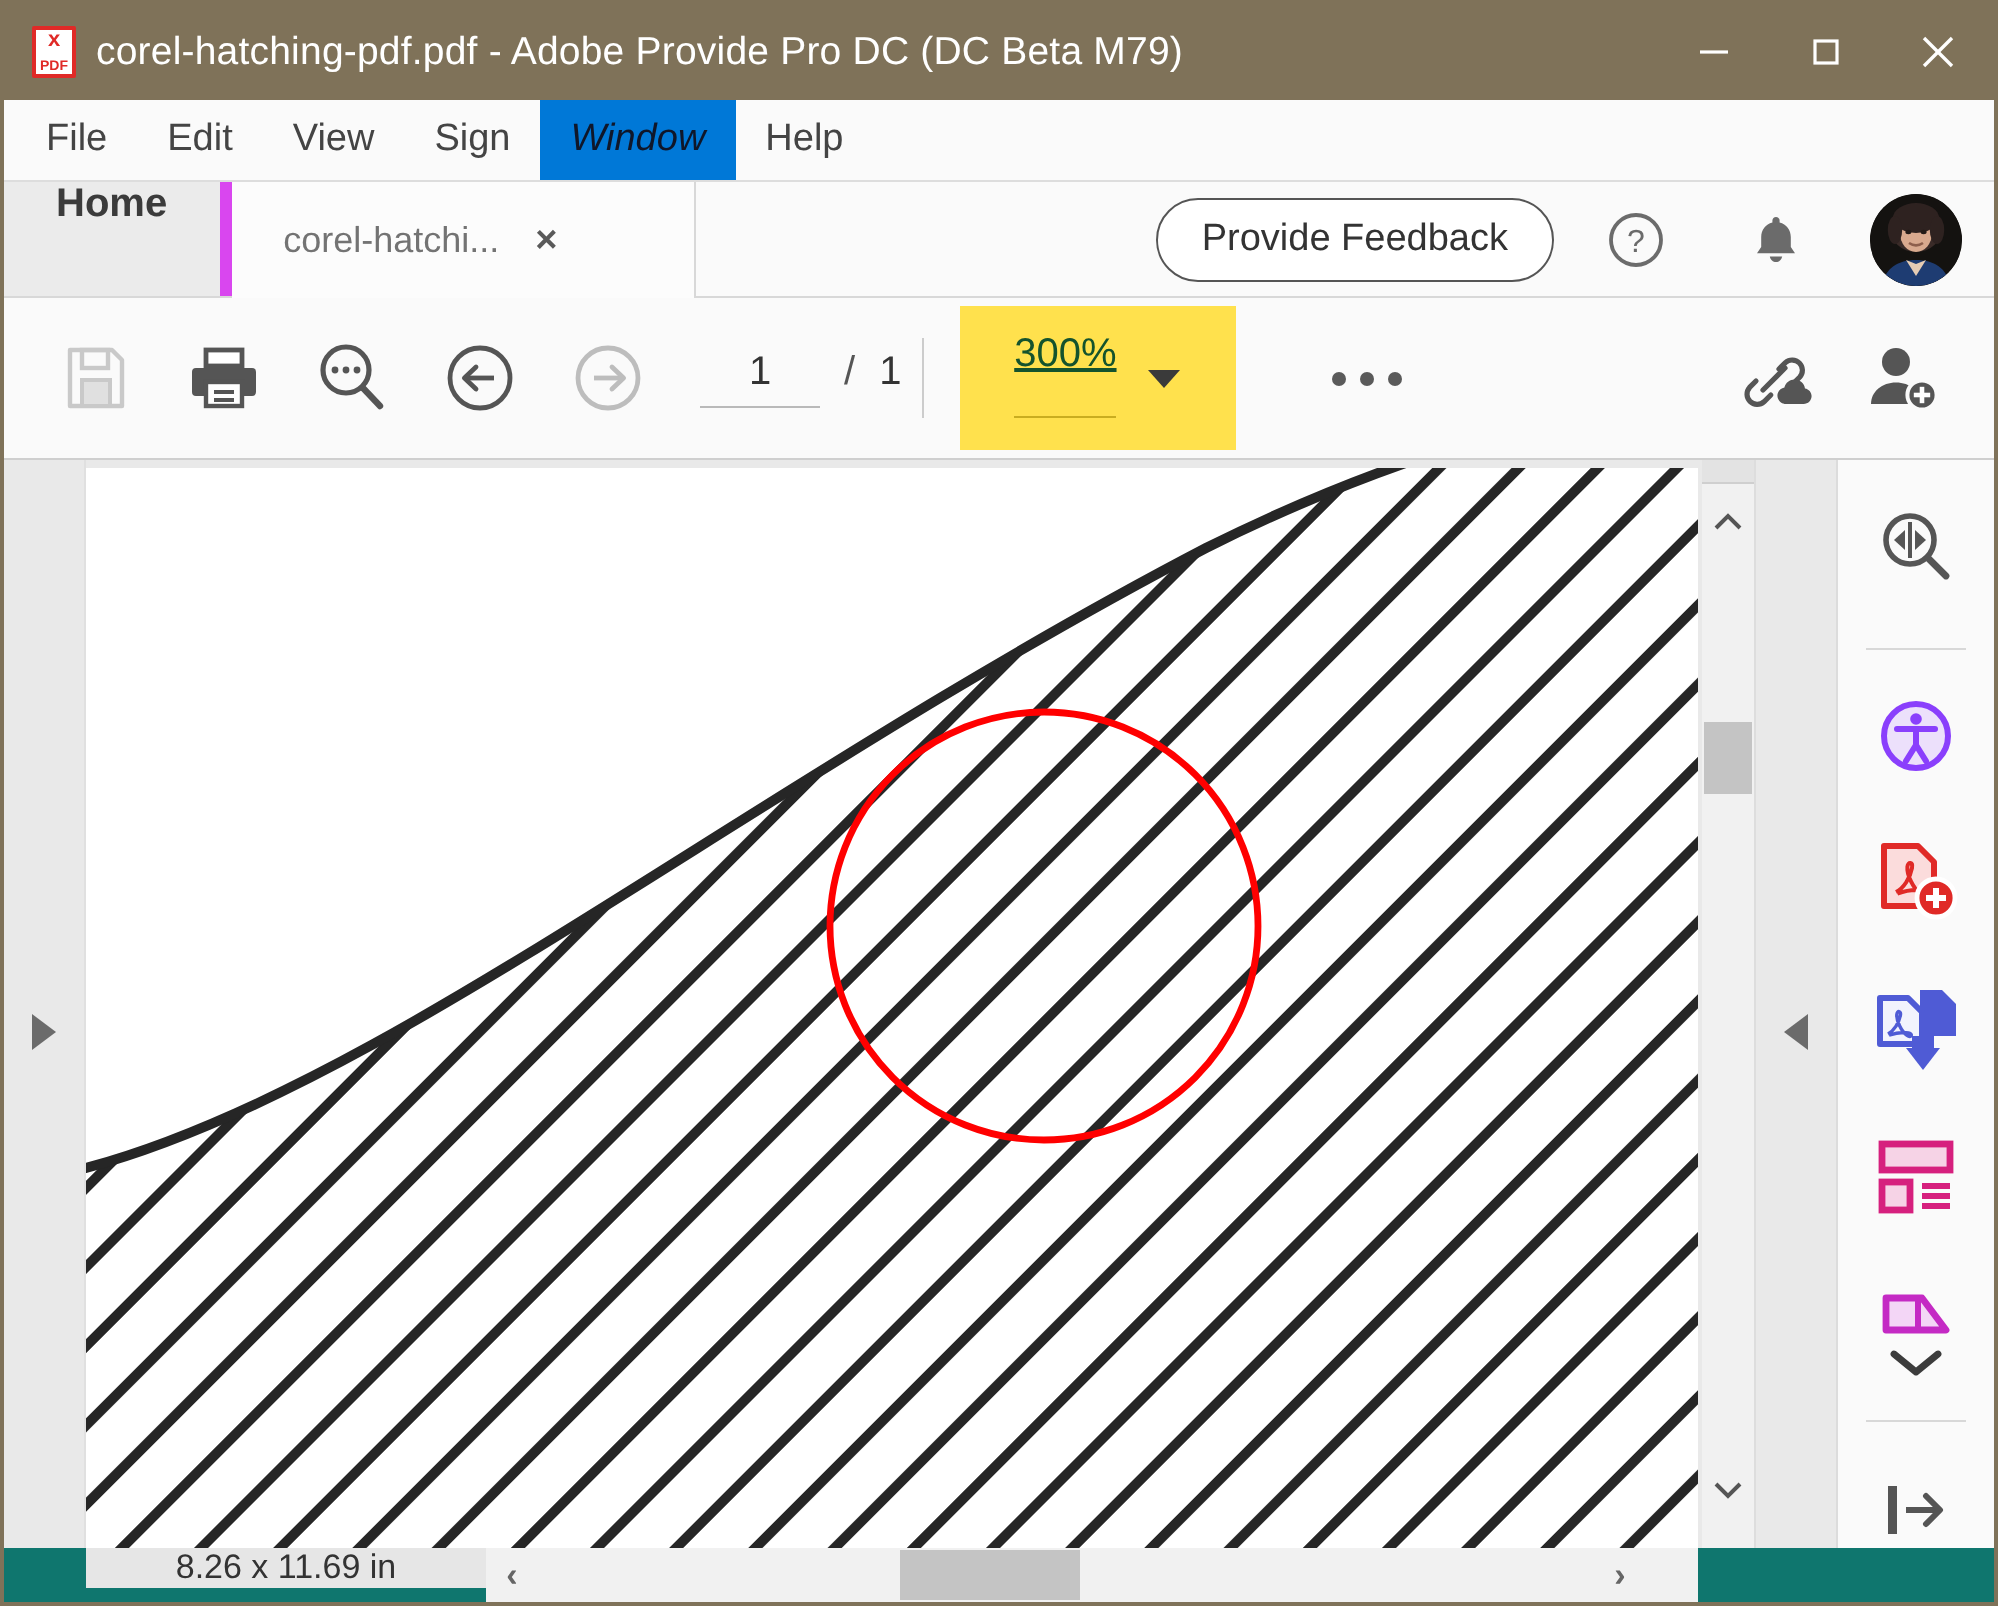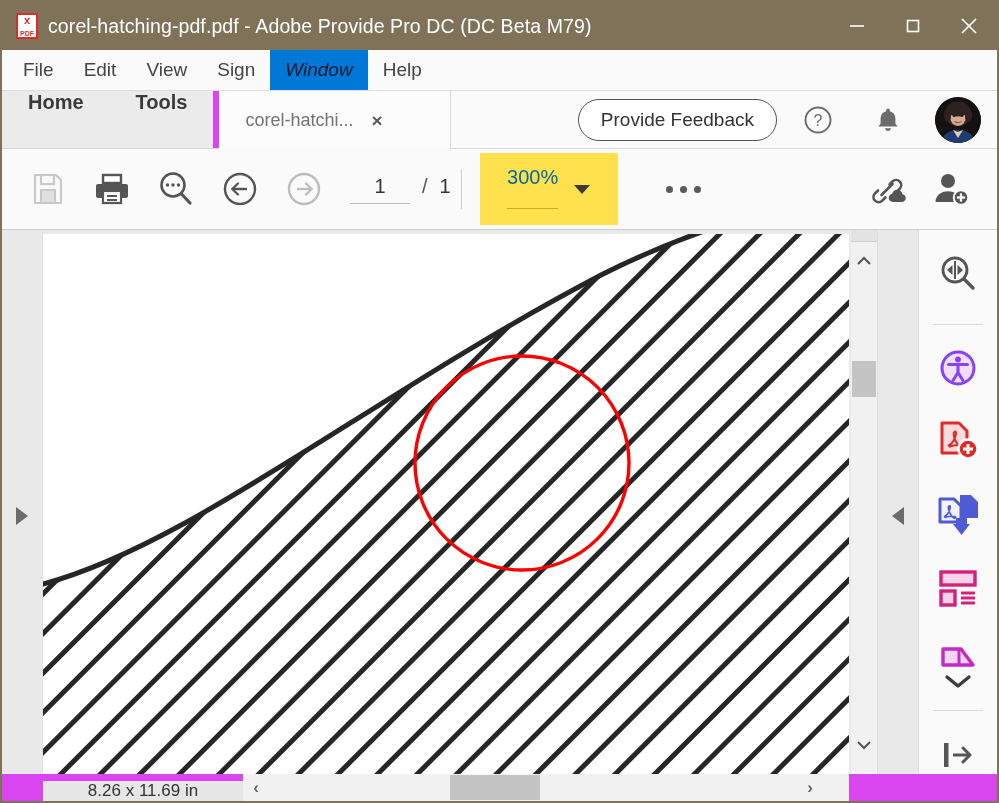--- a/index.html
+++ b/index.html
@@ -164,23 +164,24 @@
   .page-slash { font-size: 20px; color: #555555; margin: 0 10px; }
   .page-total { font-size: 20px; color: #333333; }
   .zoom-box {
     background: #ffe14d;
     height: 72px; width: 138px;
     display: flex; align-items: center; justify-content: center;
     gap: 16px;
     margin-left: 8px;
   }
   .zoom-val {
-    font-size: 20px; color: #0369a1;
+    font-size: 20px; color: #14532d;
     border-bottom: 1.2px solid #c9ad20; padding-bottom: 24px;
     line-height: 14px;
+    text-decoration: underline;
   }
   .zoom-caret {
     width: 0; height: 0;
     border-left: 8px solid transparent;
     border-right: 8px solid transparent;
     border-top: 9px solid #3a3a3a;
   }
   .tb-right { margin-left: auto; display: flex; align-items: center; padding-right: 14px; }
   .dots { display: flex; gap: 7px; }
   .dots i { width: 7px; height: 7px; border-radius: 50%; background: #5a5a5a; display:block; }
@@ -258,22 +259,22 @@
     margin-bottom: 19px;
   }
   .rail-sep {
     width: 50px; height: 1px; background: #d8d8d8; margin: 2px 0 16px 0;
   }
 
   
   .statusbar {
     position: absolute; left: 0; top: 772px;
     width: 995px; height: 27px;
-    background: #d946ef;
-    display: flex; align-items: flex-end;
+    background: #0f766e;
+    display: flex; align-items: flex-start;
   }
   .page-size {
     width: 200px; margin-left: 41px;
     background: #e6e6e6;
     display: flex; align-items: center; justify-content: center;
     font-size: 17px; color: #333333;
   }
   .hscroll {
     position: relative;
     width: 606px; height: 27px; background: #f1f1f1;
@@ -330,21 +331,20 @@
     <div class="menu-item">Edit</div>
     <div class="menu-item">View</div>
     <div class="menu-item">Sign</div>
     <div class="menu-item active">Window</div>
     <div class="menu-item">Help</div>
   </div>
 
   <div class="tabbar">
     <div class="nav-group">
       <div class="nav-tab">Home</div>
-      <div class="nav-tab">Tools</div>
     </div>
     <div class="doc-tab">
       <span class="doc-tab-label">corel-hatchi...</span>
       <span class="doc-tab-close">×</span>
     </div>
     <div class="tab-right">
       <div class="feedback-btn">Provide Feedback</div>
       <div class="icon-btn">
         <svg width="34" height="34" viewBox="0 0 34 34">
           <circle cx="17" cy="17" r="12.5" fill="none" stroke="#6b6b6b" stroke-width="1.9"></circle>

